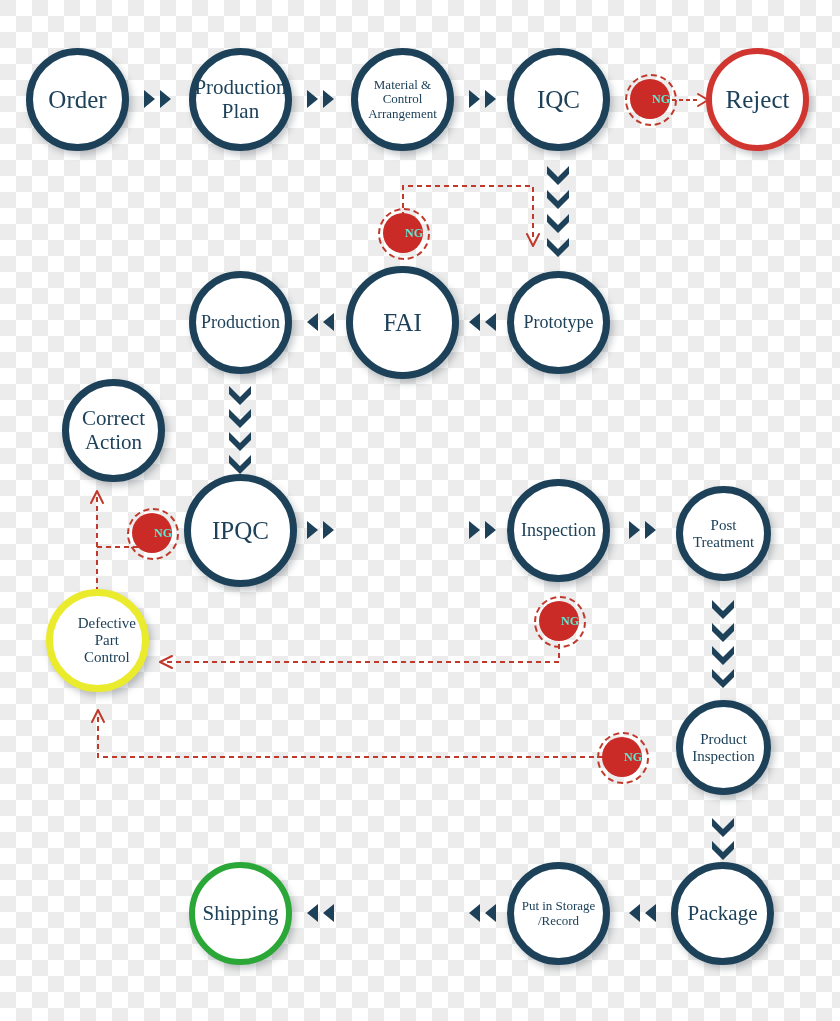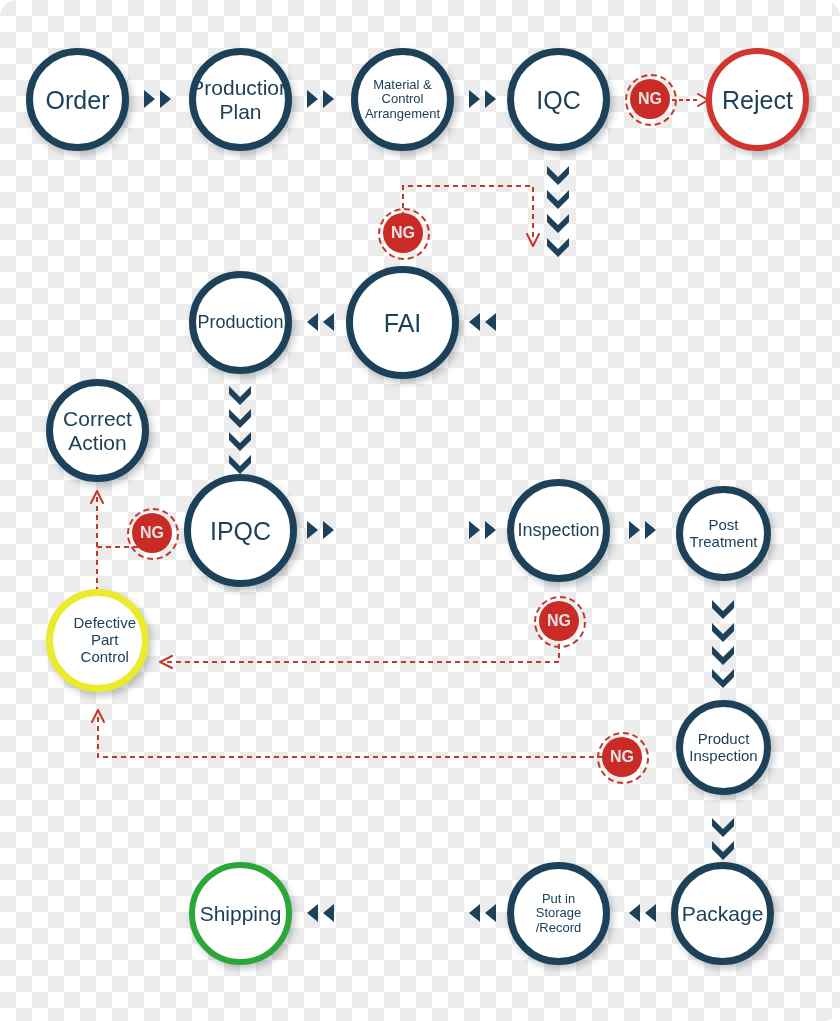--- a/index.html
+++ b/index.html
@@ -6,23 +6,22 @@
     margin: 0;
     padding: 0;
     background: #ffffff;
   }
   #canvas {
     position: relative;
     width: 840px;
     height: 1021px;
     background:
       repeating-conic-gradient(#ffffff 0% 25%, #ececec 0% 50%) 0 0 / 32px 32px;
-    font-family: Liberation Sans, sans-serif;
+    font-family: Liberation Serif, serif;
     overflow: hidden;
-    border-radius: 17px;
   }
   
   .node {
     position: absolute;
     box-sizing: border-box;
     border-radius: 50%;
     background: #ffffff;
     display: flex;
     align-items: center;
     justify-content: center;
@@ -45,26 +44,26 @@
   .t-xs  { font-size: 13px; font-weight: 400; }
 
   
   .ng {
     position: absolute;
     box-sizing: border-box;
     width: 40px;
     height: 40px;
     border-radius: 50%;
     background: #ca2b27;
-    color: #e5e5e5;
-    font-size: 16px;
+    color: #5eead4;
+    font-size: 12px;
     font-weight: 700;
     display: flex;
     align-items: center;
-    justify-content: center;
+    justify-content: flex-end;
     z-index: 6;
   }
   .ng::after {
     content: "";
     position: absolute;
     left: -5px; top: -5px;
     width: 48px; height: 48px;
     border: 2px dashed #c0392b;
     border-radius: 50%;
     box-sizing: content-box;
@@ -263,22 +262,25 @@
   </div>
 
   <div class="node navy" style="left:189px; top:271px; width:103px; height:103px;">
     <span class="lbl t-md">Production</span>
   </div>
 
   <div class="node navy" style="left:346px; top:266px; width:113px; height:113px;">
     <span class="lbl t-xl">FAI</span>
   </div>
 
-
-  <div class="node navy" style="left:46px; top:379px; width:103px; height:103px;">
+  <div class="node navy" style="left:507px; top:271px; width:103px; height:103px;">
+    <span class="lbl t-md">Prototype</span>
+  </div>
+
+  <div class="node navy" style="left:62px; top:379px; width:103px; height:103px;">
     <span class="lbl t-lg">
       <span>Correct</span><br>
       <span>Action</span>
     </span>
   </div>
 
   <div class="ng" style="left:132px; top:513px;">
     <span>NG</span>
   </div>
 

